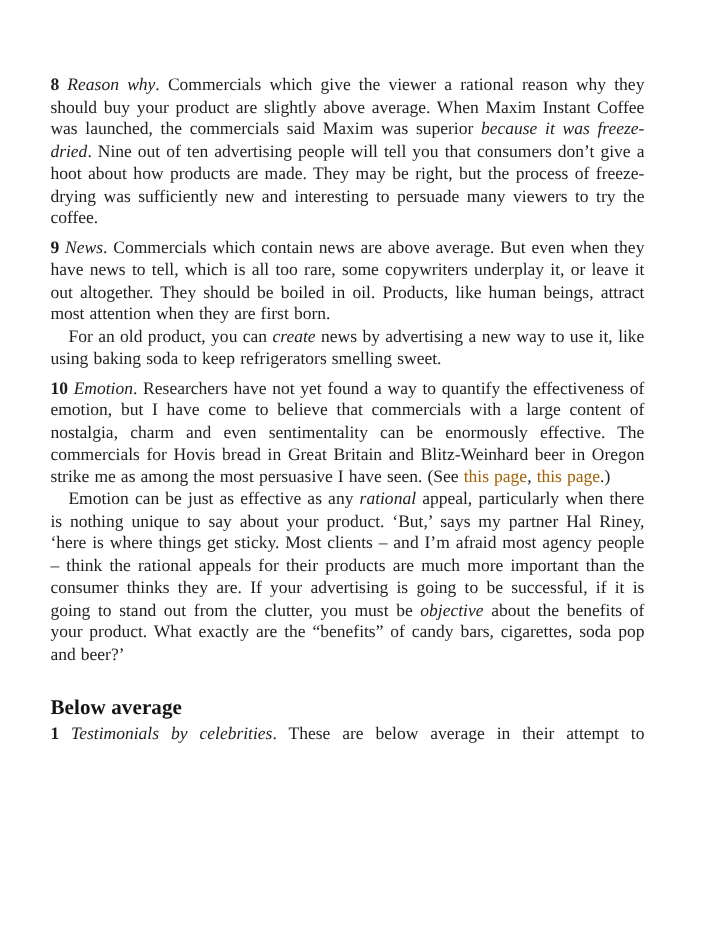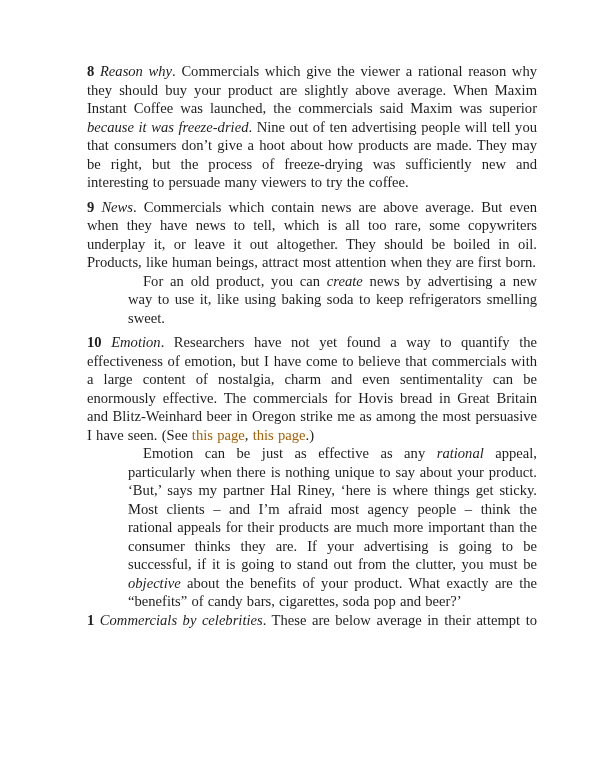--- a/index.html
+++ b/index.html
@@ -7,38 +7,38 @@
     padding: 0;
     width: 600px;
     height: 776px;
     overflow: hidden;
     background: #ffffff;
   }
   .page {
     box-sizing: border-box;
     width: 600px;
     height: 694px;
-    padding: 62px 63px 0 87px;
+    padding: 62px 63px 0 42px;
     background: #ffffff;
     overflow: hidden;
   }
   .content {
     width: 100%;
   }
   .para {
     margin: 0;
     font-family: "Liberation Serif", "DejaVu Serif", serif;
     font-size: 14.6px;
     line-height: 18.5px;
     color: #1e1e1e;
     text-align: justify;
     word-spacing: 0.04em;
   }
   .para.gap { margin-top: 6px; }
-  .para.indent { text-indent: 15px; margin-left: 41px; }
+  .para.indent { text-indent: 15px; }
   .para.fulline { text-align-last: justify; }
   .heading {
     margin: 24px 0 3px 0;
     font-family: "Liberation Serif", "DejaVu Serif", serif;
     font-weight: bold;
     font-size: 17.5px;
     line-height: 21px;
     color: #151515;
     letter-spacing: 0.1px;
   }
@@ -53,15 +53,16 @@
 </head>
 <body>
 
 <div class="page">
   <div class="content" id="content">
       <p class="para"><span class="seg-b">8</span><span> </span><span class="seg-i">Reason why</span><span>. Commercials which give the viewer a rational reason why they should buy your product are slightly above average. When Maxim Instant Coffee was launched, the commercials said Maxim was superior </span><span class="seg-i">because it was freeze-dried</span><span>. Nine out of ten advertising people will tell you that consumers don’t give a hoot about how products are made. They may be right, but the process of freeze-drying was sufficiently new and interesting to persuade many viewers to try the coffee.</span></p>
       <p class="para gap"><span class="seg-b">9</span><span> </span><span class="seg-i">News</span><span>. Commercials which contain news are above average. But even when they have news to tell, which is all too rare, some copywriters underplay it, or leave it out altogether. They should be boiled in oil. Products, like human beings, attract most attention when they are first born.</span></p>
       <p class="para indent"><span>For an old product, you can </span><span class="seg-i">create</span><span> news by advertising a new way to use it, like using baking soda to keep refrigerators smelling sweet.</span></p>
       <p class="para gap"><span class="seg-b">10</span><span> </span><span class="seg-i">Emotion</span><span>. Researchers have not yet found a way to quantify the effectiveness of emotion, but I have come to believe that commercials with a large content of nostalgia, charm and even sentimentality can be enormously effective. The commercials for Hovis bread in Great Britain and Blitz-Weinhard beer in Oregon strike me as among the most persuasive I have seen. (See </span><a class="page-link" href="#">this page</a><span>, </span><a class="page-link" href="#">this page</a><span>.)</span></p>
       <p class="para indent"><span>Emotion can be just as effective as any </span><span class="seg-i">rational</span><span> appeal, particularly when there is nothing unique to say about your product. ‘But,’ says my partner Hal Riney, ‘here is where things get sticky. Most clients – and I’m afraid most agency people – think the rational appeals for their products are much more important than the consumer thinks they are. If your advertising is going to be successful, if it is going to stand out from the clutter, you must be </span><span class="seg-i">objective</span><span> about the benefits of your product. What exactly are the “benefits” of candy bars, cigarettes, soda pop and beer?’</span></p>
-      <p class="para fulline"><span class="seg-b">1</span><span> </span><span class="seg-i">Commercials by celebrities</span><span>. These are below average in their attempt to</span></p>
+      <h2 class="heading">Below average</h2>
+      <p class="para fulline"><span class="seg-b">1</span><span> </span><span class="seg-i">Testimonials by celebrities</span><span>. These are below average in their attempt to</span></p>
     </div>
 </div>
 
 </body></html>

